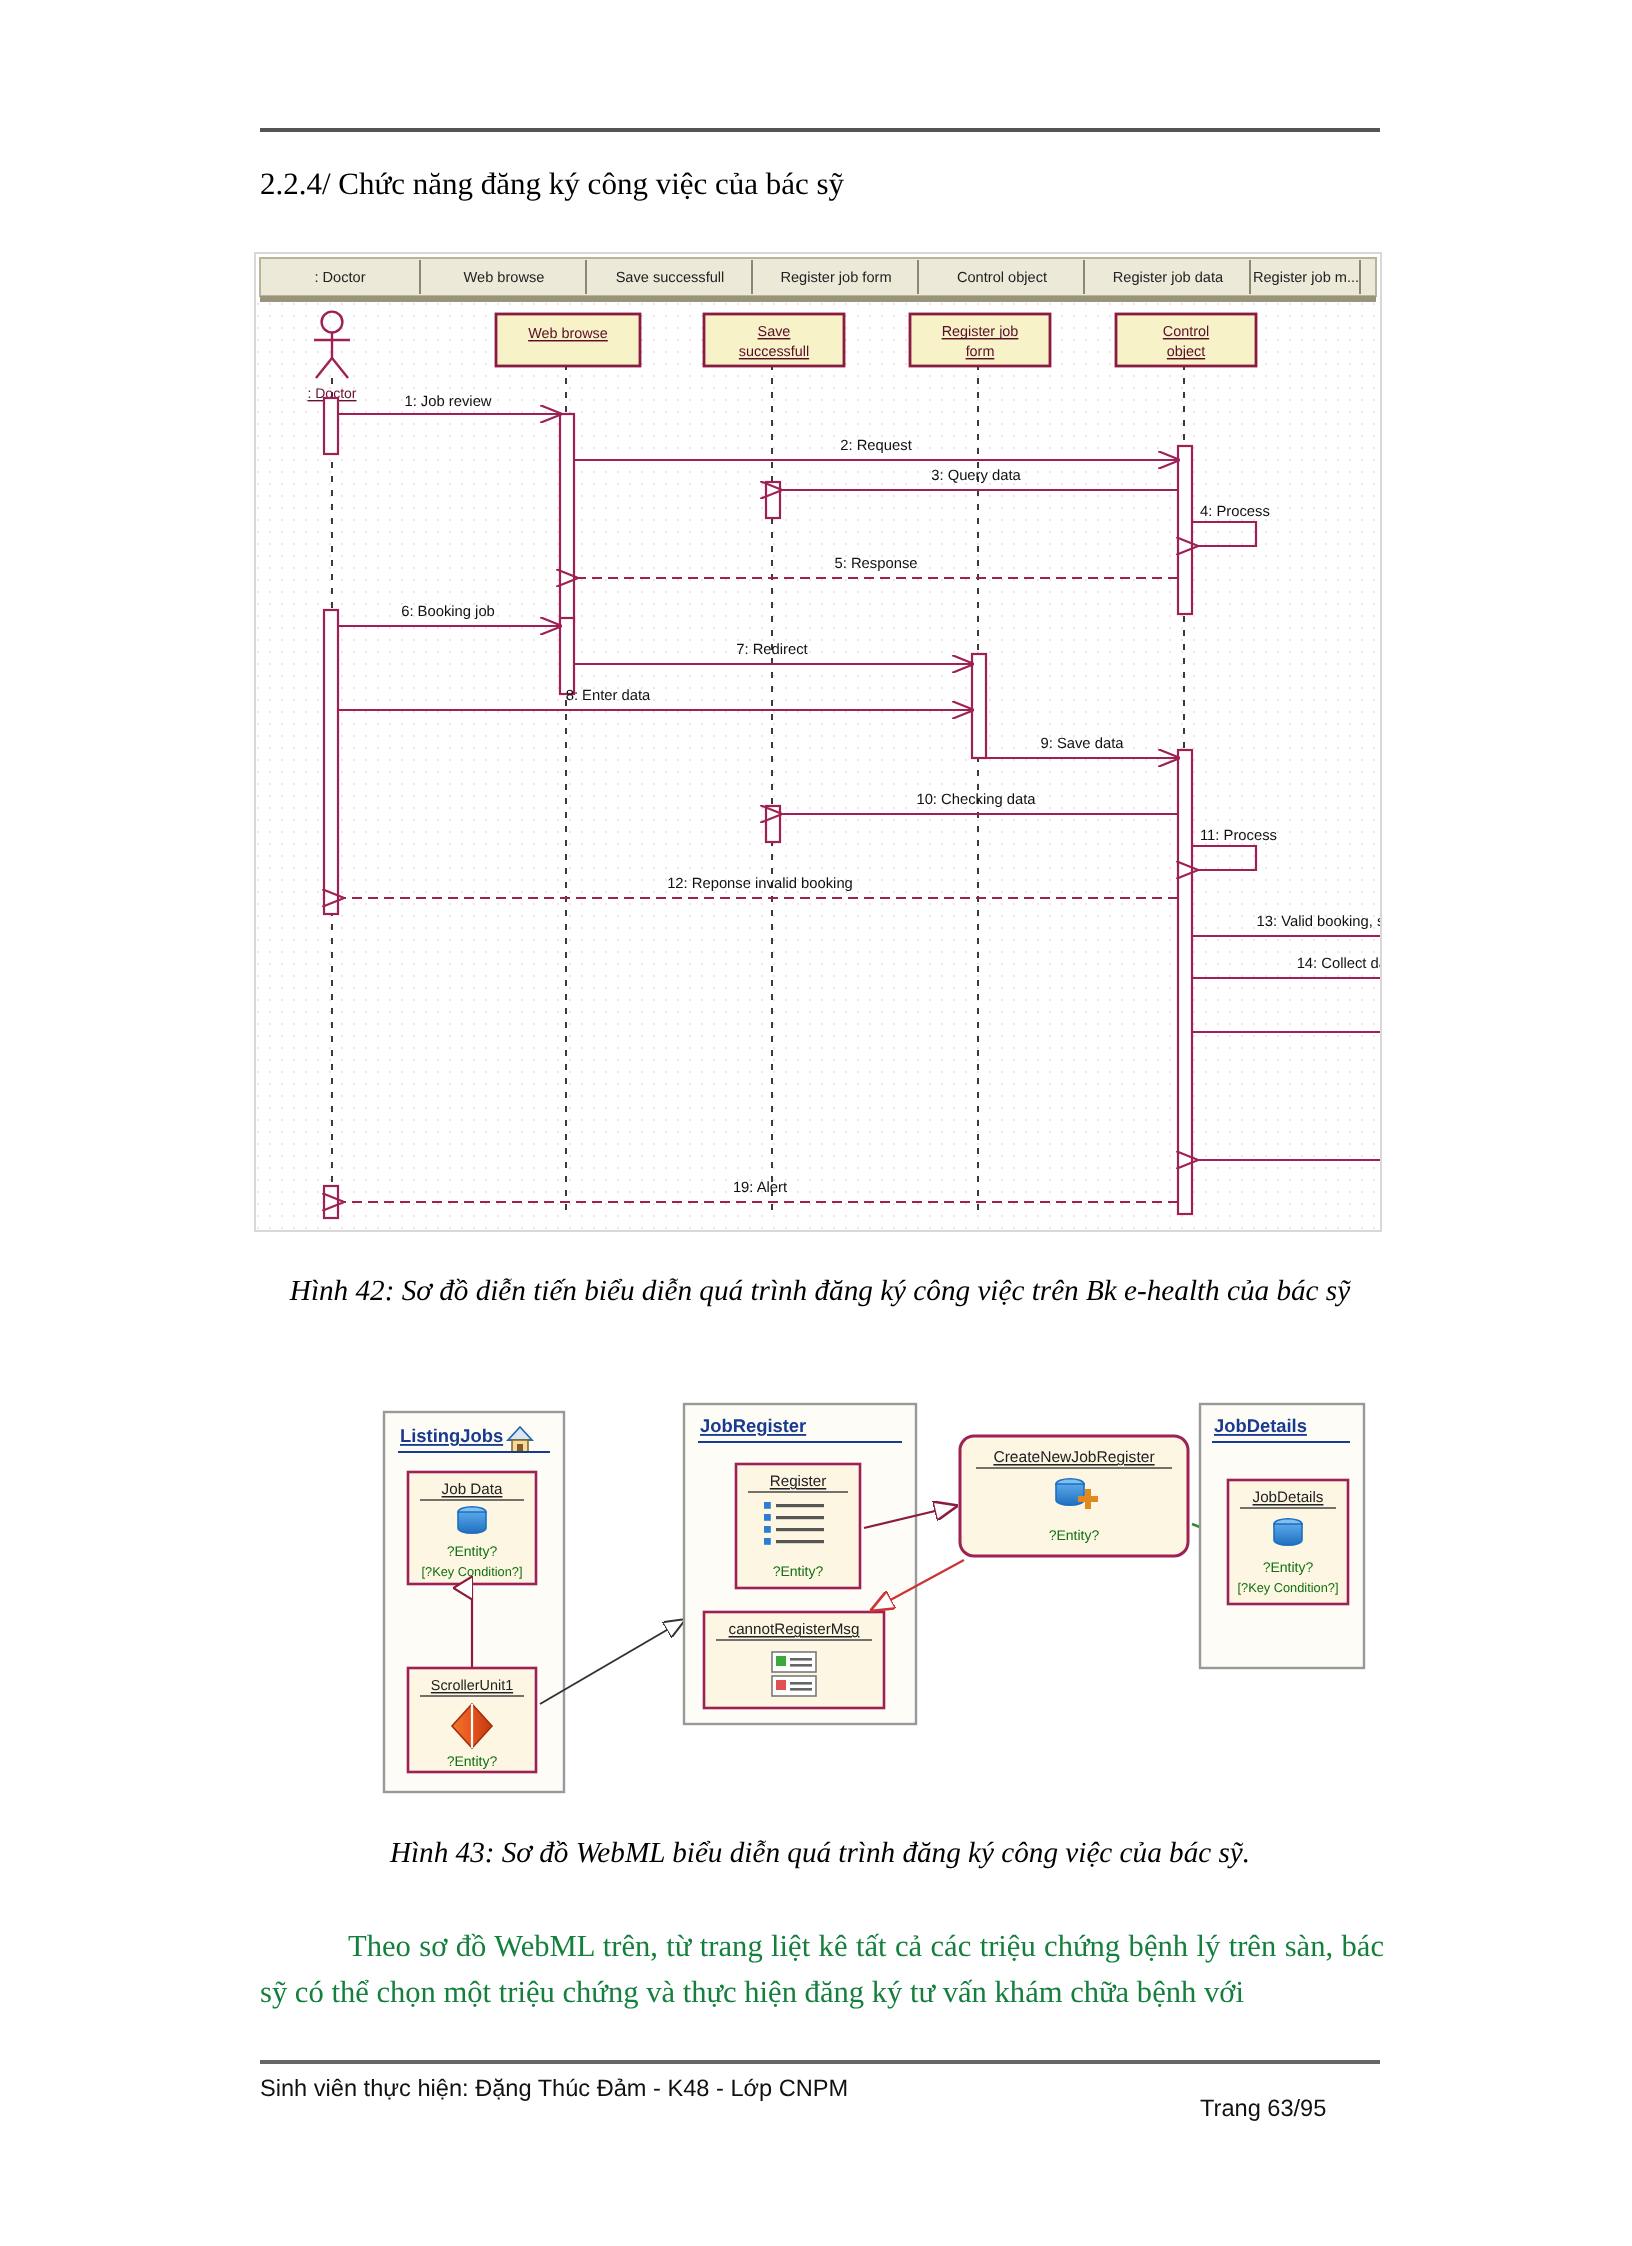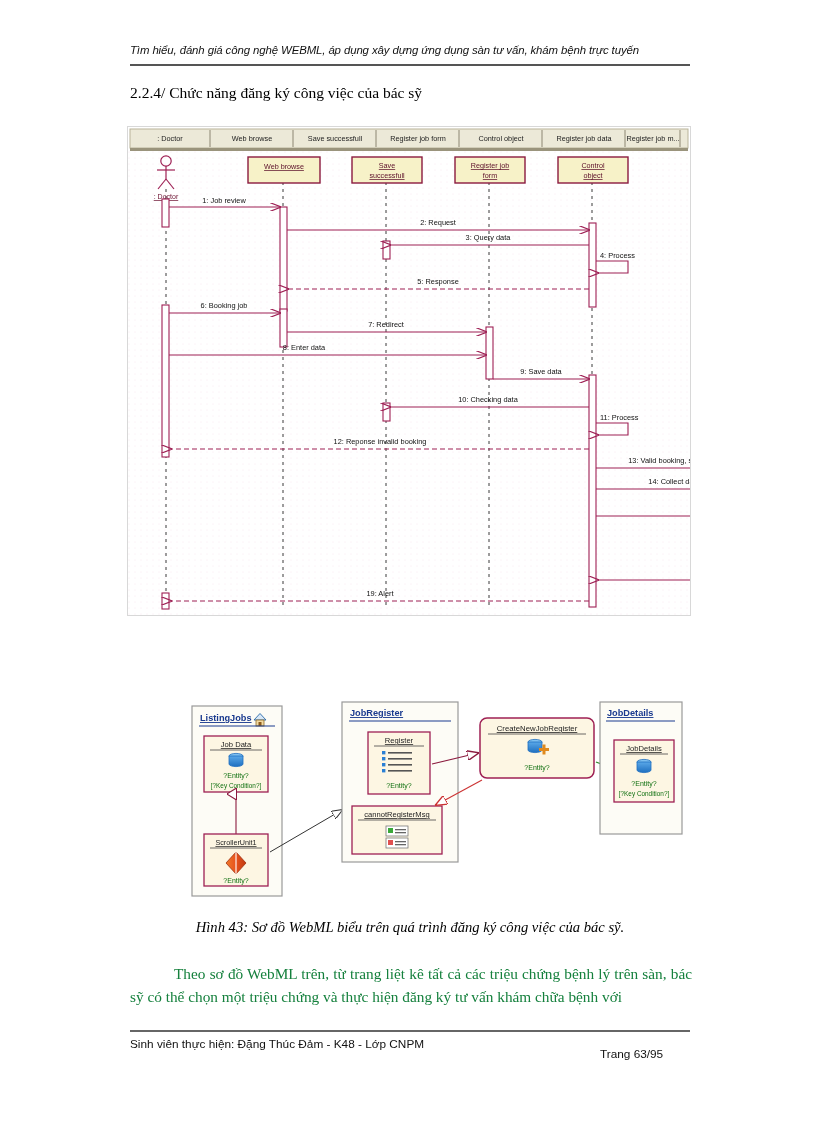--- a/index.html
+++ b/index.html
@@ -114,21 +114,20 @@
     white-space: nowrap;
   }
   .ftr-left  { left: 130px; }
   .ftr-right { left: 600px; font-style: normal; margin-top: 10px; }
 </style>
 </head>
 <body>
 
 <div class="page">
 
-  <div class="hdr">Tìm hiểu, đánh giá công nghệ WEBML, áp dụng xây dựng ứng dụng sàn tư vấn, khám bệnh trực tuyến</div>
   <div class="hdr-rule"></div>
 
   <div class="sec-head">2.2.4/ Chức năng đăng ký công việc của bác sỹ</div>
 
   <div id="seq-figure">
     <svg id="seq-svg" viewBox="0 0 562 488" xmlns="http://www.w3.org/2000/svg">
       <defs>
         <marker id="ah" markerWidth="9" markerHeight="7" refX="8.5" refY="3.5" orient="auto">
           <path d="M0,0 L9,3.5 L0,7 z" fill="#9e2054"></path>
         </marker>
@@ -332,20 +331,21 @@
         </g>
 
         <g>
           <path d="M461,474 L43,474" stroke-dasharray="5,3" marker-end="url(#ahopenl)"></path>
           <text x="252" y="469" fill="#111" text-anchor="middle" stroke="none">19: Alert</text>
         </g>
       </g>
     </svg>
   </div>
 
+  <div class="cap" id="cap-42">Hình 42: Sơ đồ diễn tiến biểu diễn quá trình đăng ký công việc trên Bk e-health của bác sỹ</div>
 
   <div id="webml-figure">
     <svg id="webml-svg" viewBox="0 0 500 205" xmlns="http://www.w3.org/2000/svg">
       <defs>
         <marker id="wm-hollow" markerWidth="11" markerHeight="9" refX="10" refY="4.5" orient="auto">
           <path d="M0,0 L11,4.5 L0,9 z" fill="#ffffff" stroke="#333333" stroke-width="1"></path>
         </marker>
         <marker id="wm-red" markerWidth="11" markerHeight="9" refX="10" refY="4.5" orient="auto">
           <path d="M0,0 L11,4.5 L0,9 z" fill="#ffffff" stroke="#cc3333" stroke-width="1.2"></path>
         </marker>
@@ -483,21 +483,21 @@
             <ellipse cx="458" cy="62" rx="7" ry="2.6" fill="#7fc0f0" stroke="#1f6fc0" stroke-width="0.8"></ellipse>
             <path d="M451,62 L451,70 A7,2.6 0 0 0 465,70 L465,62 z" fill="url(#dbgrad)" stroke="#1f6fc0" stroke-width="0.8"></path>
           </g>
           <text x="458" y="86" font-family="Liberation Sans, DejaVu Sans, sans-serif" font-size="7" fill="#107010" text-anchor="middle">?Entity?</text>
           <text x="458" y="96" font-family="Liberation Sans, DejaVu Sans, sans-serif" font-size="6.4" fill="#107010" text-anchor="middle">[?Key Condition?]</text>
         </g>
       </g>
     </svg>
   </div>
 
-  <div class="cap" id="cap-43">Hình 43: Sơ đồ WebML biểu trên quá trình đăng ký công việc của bác sỹ.</div>
+  <div class="cap" id="cap-43">Hình 43: Sơ đồ WebML biểu diễn quá trình đăng ký công việc của bác sỹ.</div>
 
   <div class="body-par">Theo sơ đồ WebML trên, từ trang liệt kê tất cả các triệu chứng bệnh lý trên sàn, bác sỹ có thể chọn một triệu chứng và thực hiện đăng ký tư vấn khám chữa bệnh với</div>
 
   <div class="ftr-rule"></div>
   <div class="ftr-left">Sinh viên thực hiện: Đặng Thúc Đảm - K48 -  Lớp CNPM</div>
   <div class="ftr-right">Trang 63/95</div>
 
 </div>
 
 </body></html>

